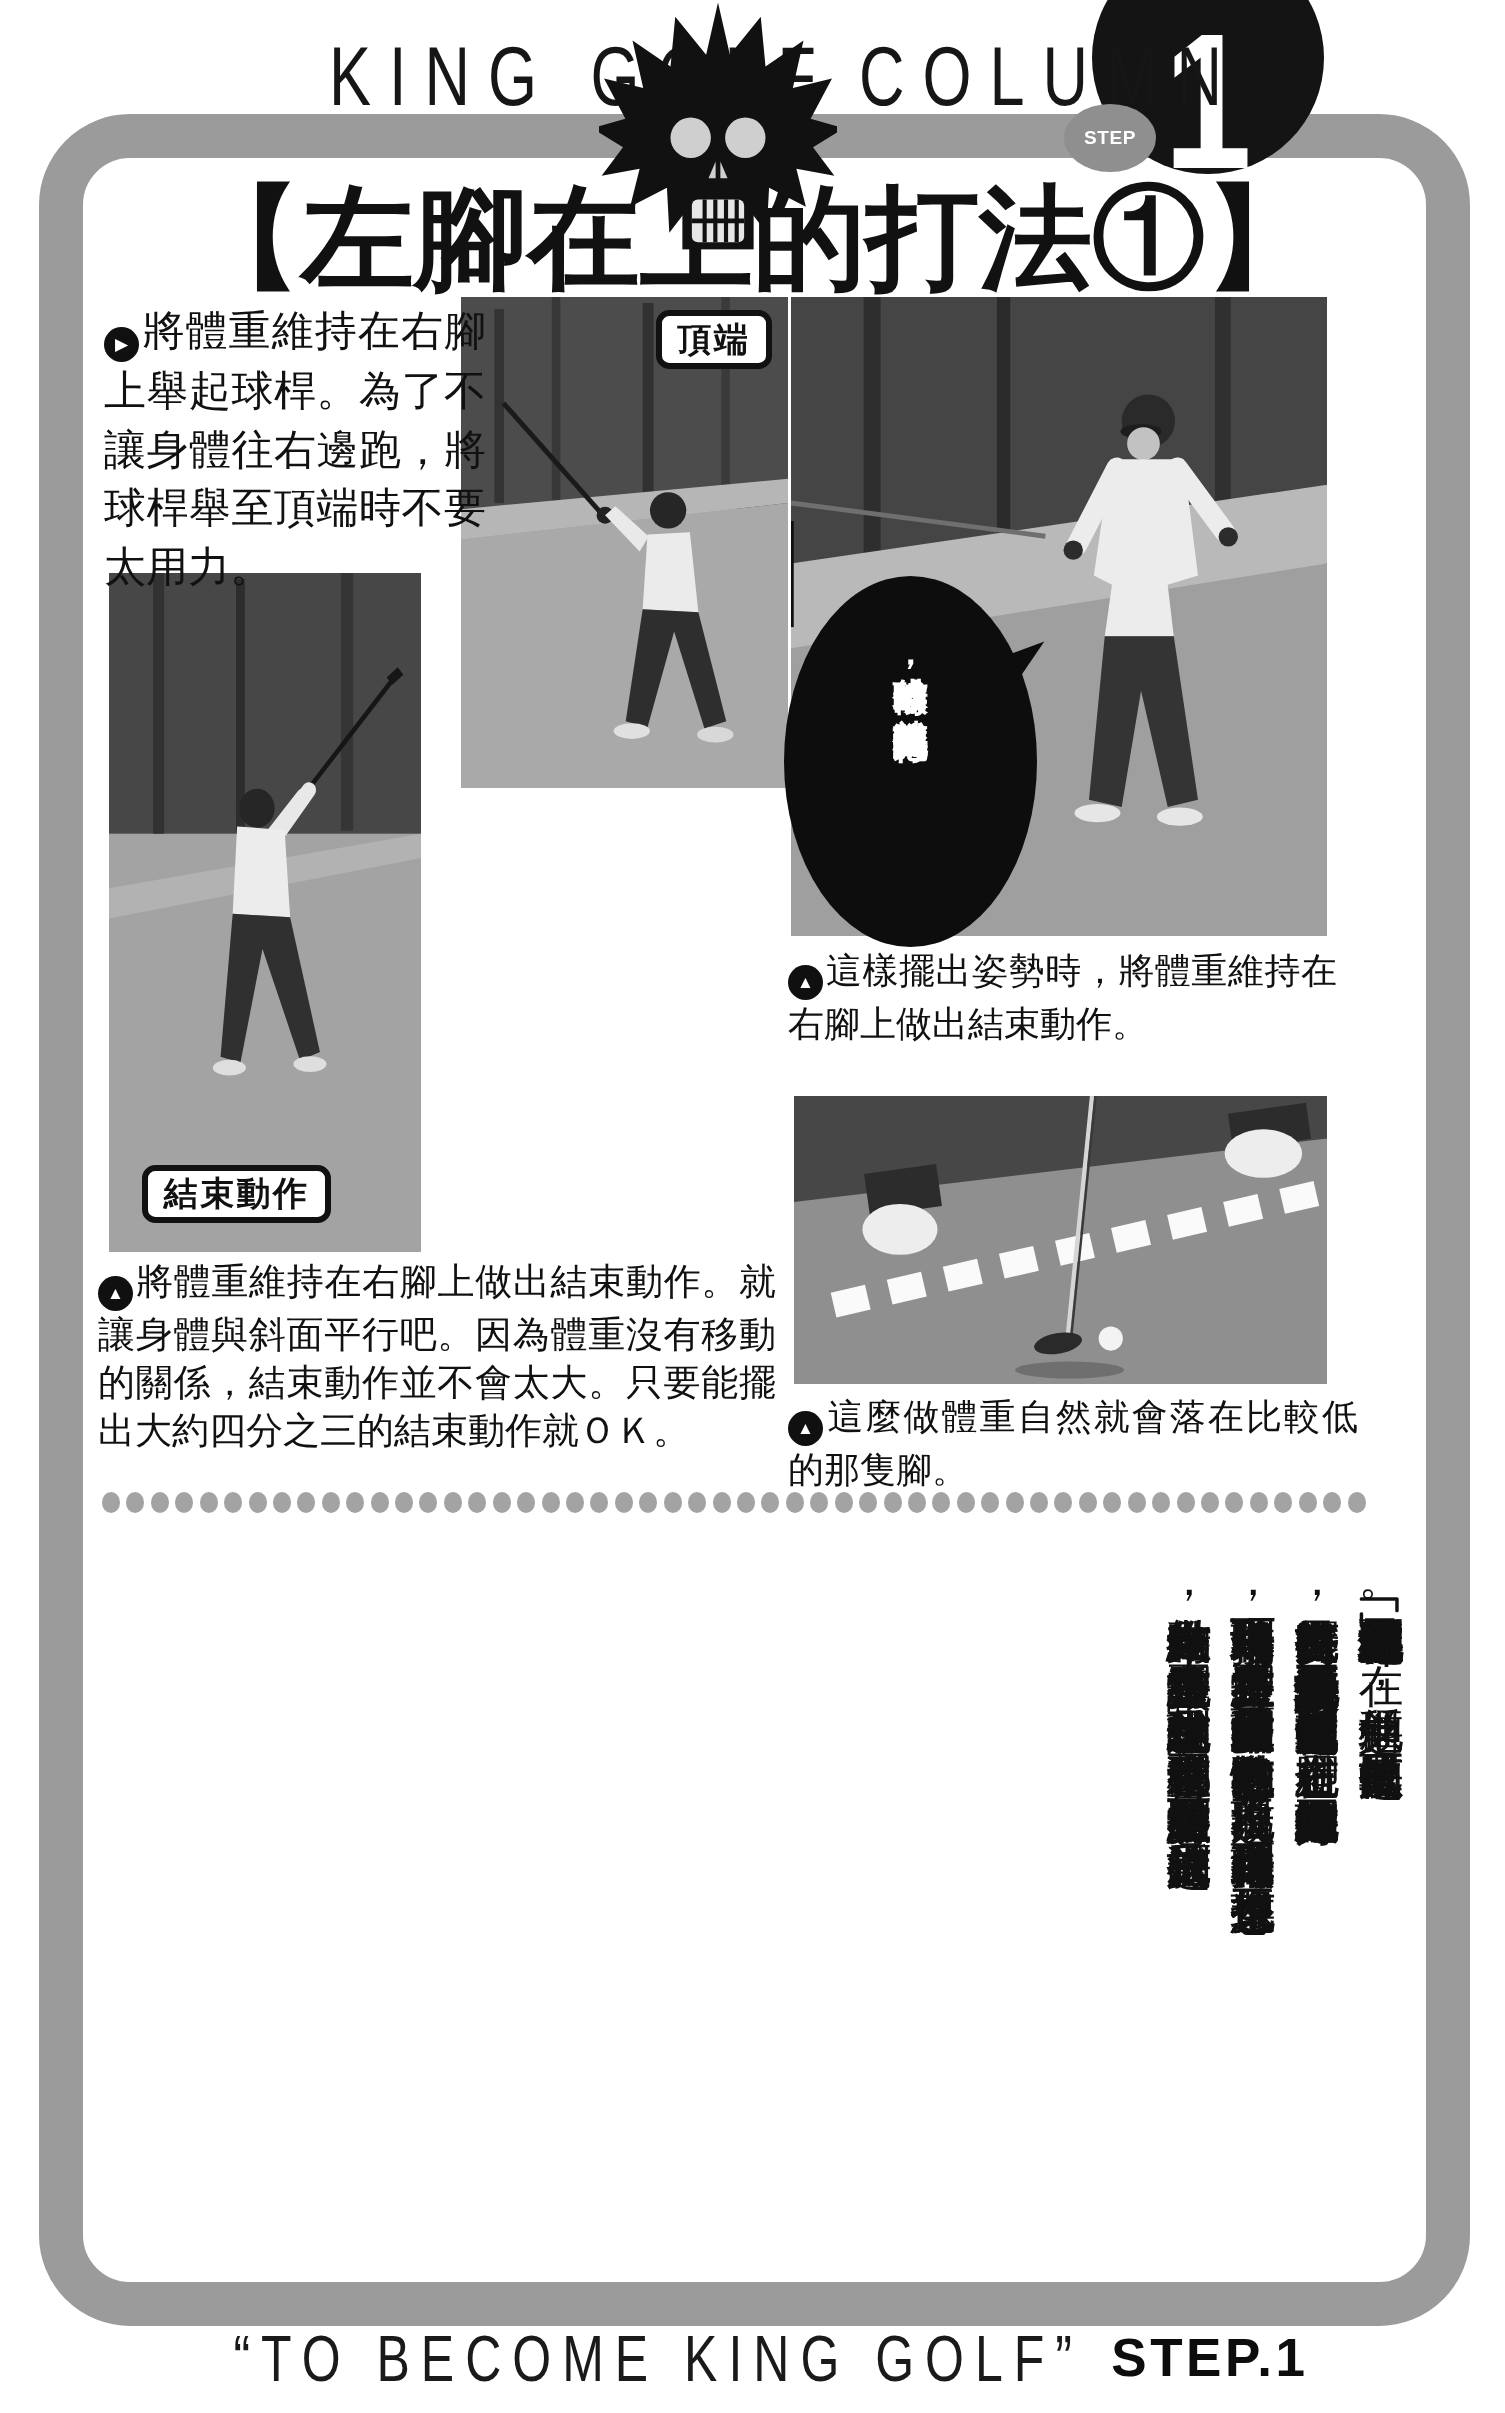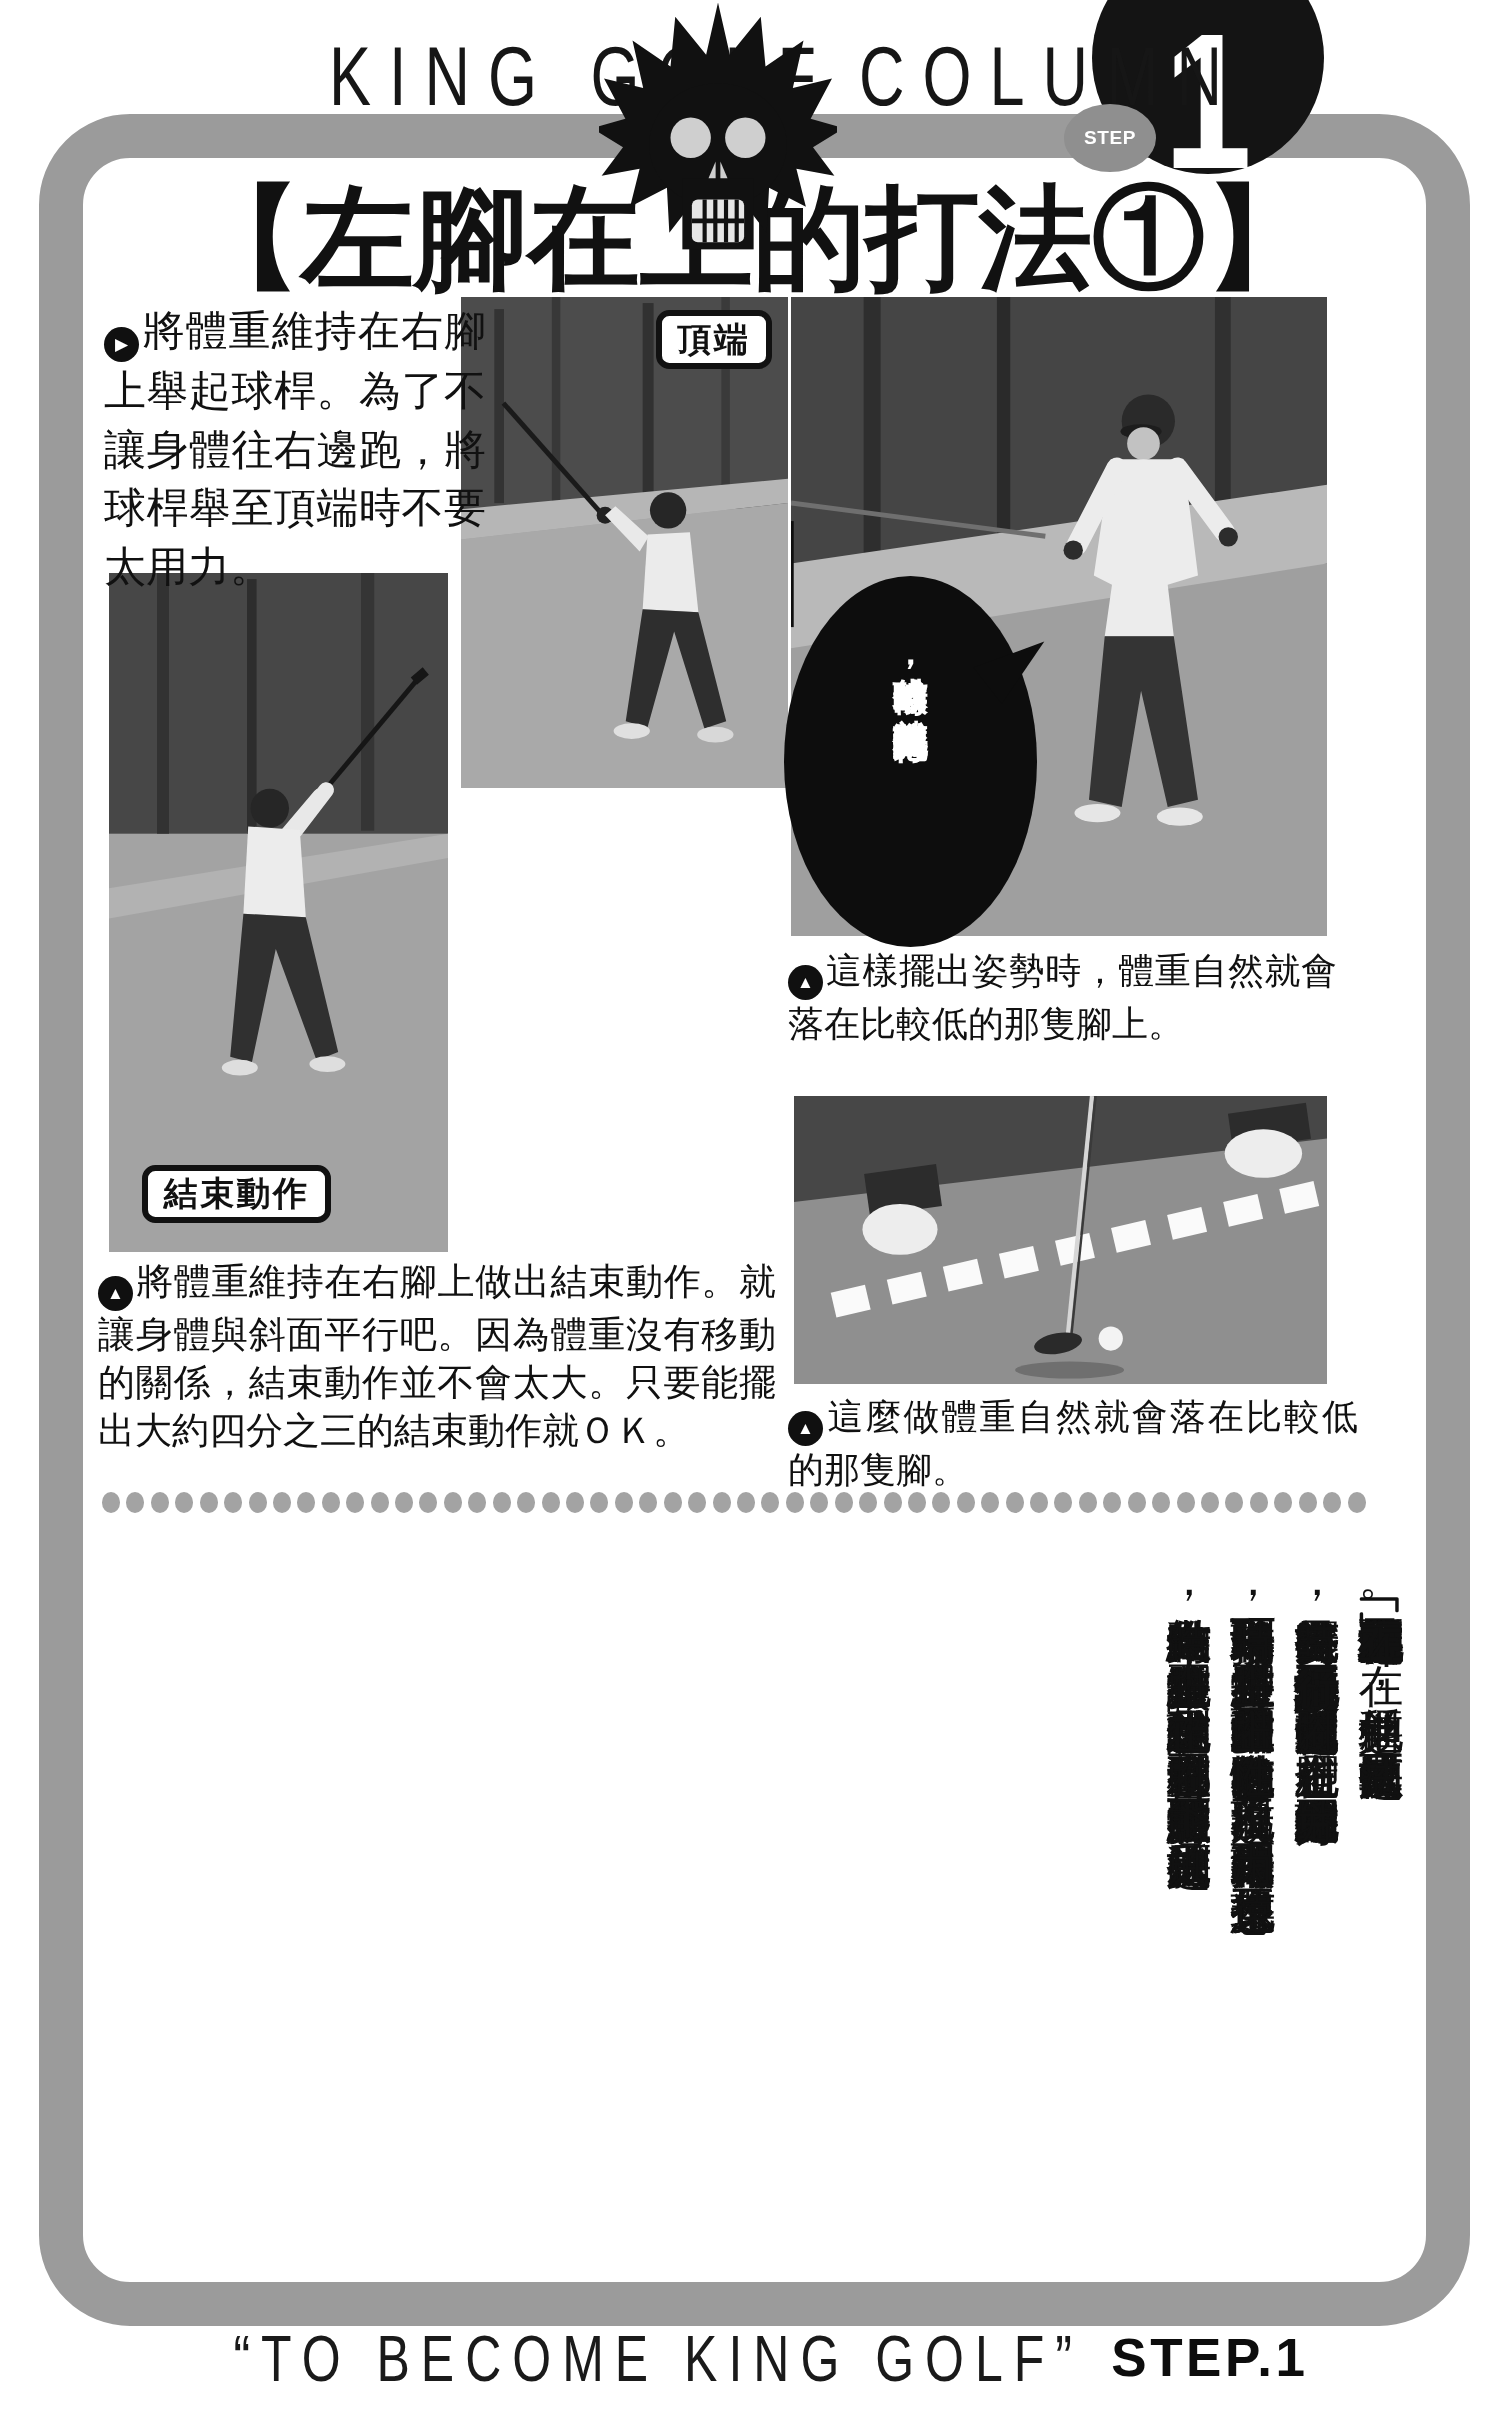--- a/index.html
+++ b/index.html
@@ -36,21 +36,21 @@
   
   .intro{position:absolute;left:104px;top:302px;width:382px;z-index:4;
          font-size:42px;line-height:1.4;line-break:anywhere;word-break:break-all;text-align:justify;}
 
   
   figure{margin:0;position:absolute;z-index:3;overflow:hidden;background:#9d9d9d;}
   figure svg{display:block;width:100%;height:100%;}
   .photo-top{left:461px;top:297px;width:327px;height:491px;}
   .photo-address{left:791px;top:297px;width:536px;height:639px;overflow:visible;}
   .photo-address .clip{position:absolute;inset:0;overflow:hidden;}
-  .photo-finish{left:109px;top:573px;width:339px;height:679px;}
+  .photo-finish{left:109px;top:573px;width:312px;height:679px;}
   .photo-ball{left:794px;top:1096px;width:533px;height:288px;}
 
   .photo-label{position:absolute;background:#fff;border:6px solid #111;border-radius:13.3px;
                padding:3.6px 15.8px;font-size:34px;font-weight:600;letter-spacing:2.4px;line-height:1.15;
                white-space:nowrap;z-index:4;margin-left:15px;}
   .label-top{right:15.8px;top:13.3px;}
   .label-finish{left:18px;bottom:29px;}
 
   
   .bubble{position:absolute;left:-7.3px;bottom:-11px;width:253px;height:371px;background:#0d0d0d;
@@ -173,21 +173,21 @@
         <ellipse cx="642" cy="858" rx="38" ry="15" fill="#e6e6e6"></ellipse>
       </svg>
     </div>
     <div class="bubble">
       <span class="bubble-text">瞄球的時候，就讓身體與斜面平行吧！</span>
     </div>
   </figure>
 
   <div class="cap cap-address"><span class="mark">
         <span class="g">▲</span>
-      </span><span>這樣擺出姿勢時，體重自然就會落在比較低的那隻腳上。</span></div>
+      </span><span>這樣擺出姿勢時，將體重維持在右腳上做出結束動作。</span></div>
 
   <figure class="photo-finish">
     <svg viewBox="0 0 565 1120" preserveAspectRatio="none">
       <rect x="0" y="0" width="565" height="1120" fill="#a3a3a3"></rect>
       <rect x="0" y="0" width="565" height="430" fill="#474747"></rect>
       <rect x="80" y="0" width="20" height="430" fill="#323232"></rect>
       <rect x="230" y="10" width="16" height="420" fill="#2d2d2d"></rect>
       <rect x="420" y="0" width="22" height="425" fill="#353535"></rect>
       <polygon points="0,520 565,430 565,470 0,570" fill="#b2b2b2"></polygon>
       <line x1="358" y1="360" x2="512" y2="178" stroke="#161616" stroke-width="8"></line>

